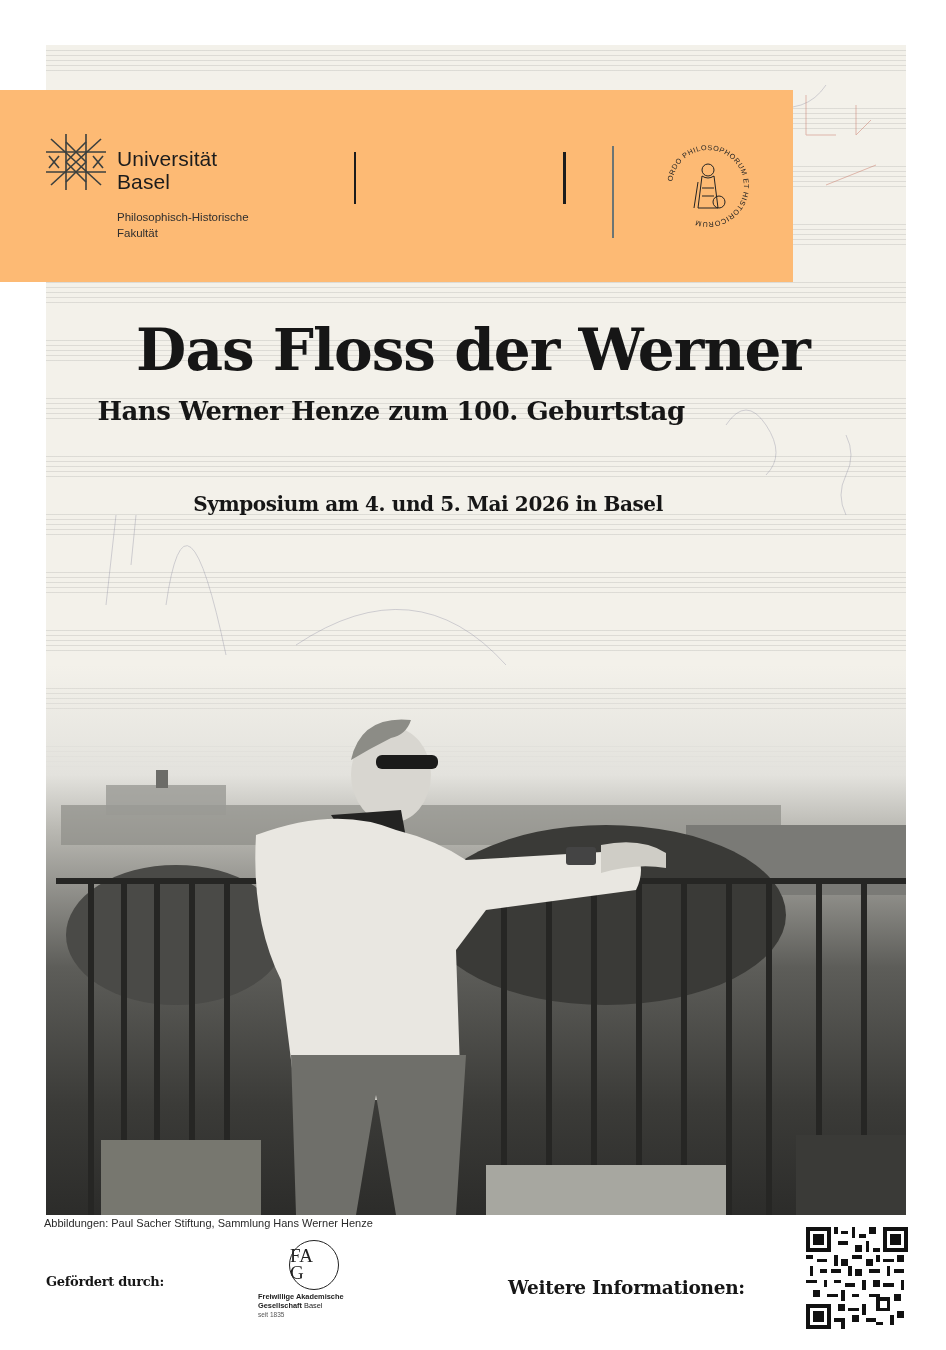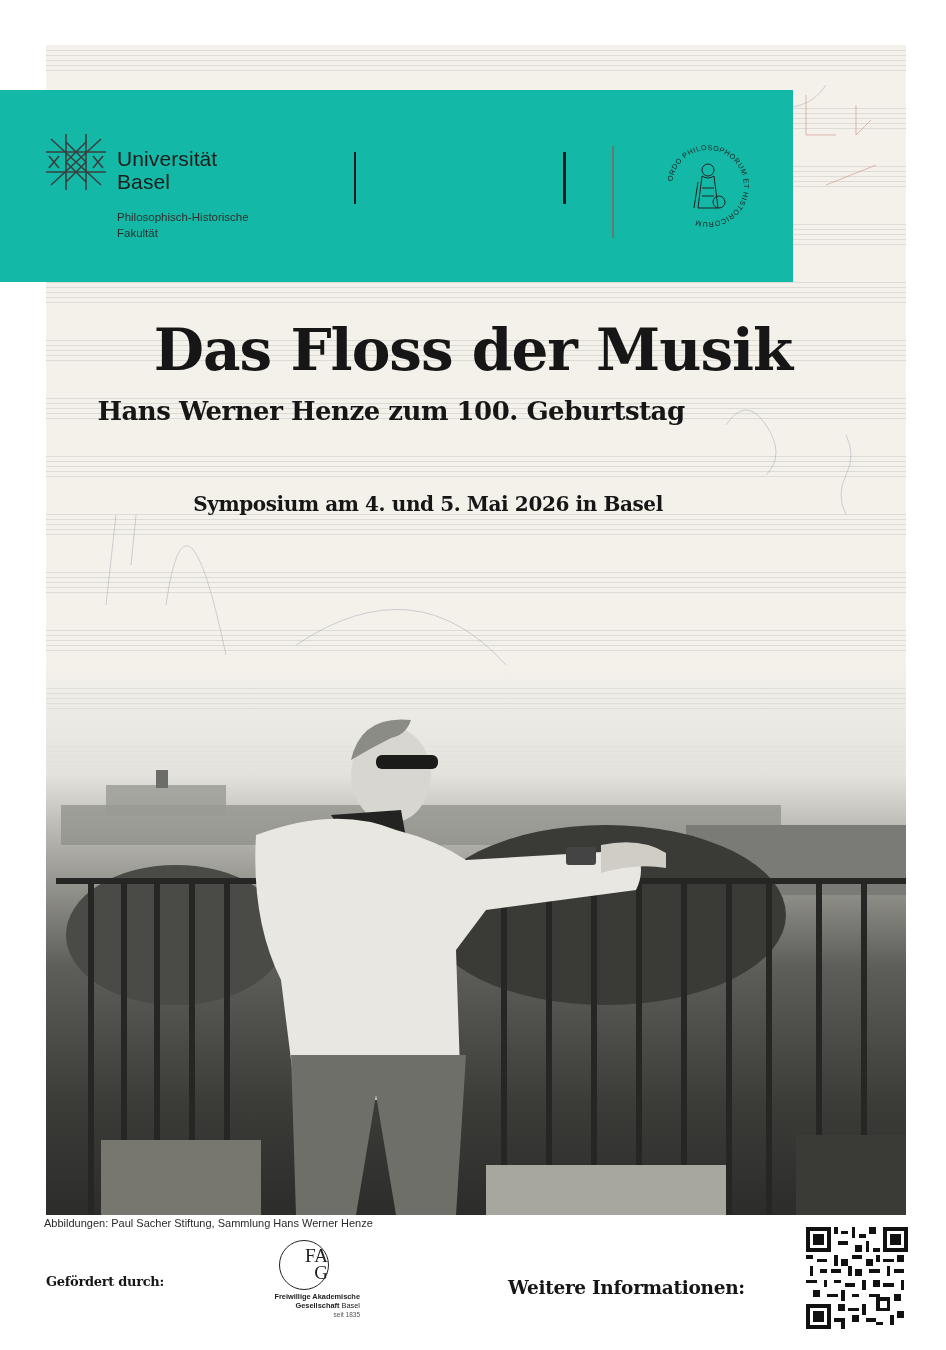--- a/index.html
+++ b/index.html
@@ -30,21 +30,21 @@
   
   .photo {
     position: absolute; left: 0; top: 620px; width: 860px; height: 550px;
     background: linear-gradient(180deg, rgba(243,241,234,0) 0%, #e3e2dd 20%, #b9b8b2 30%, #5d5d59 55%, #3b3b38 80%, #2c2c2a 100%);
   }
   .photo svg { position: absolute; left: 0; top: 0; }
 
   
   .band {
     position: absolute; left: 0; top: 90px; width: 793px; height: 192px;
-    background: #14b8a6;
+    background: #fdba74;
   }
   .unibas-logo { position: absolute; left: 46px; top: 44px; width: 60px; height: 56px; }
   .unibas-name {
     position: absolute; left: 117px; top: 57px; font-size: 21px; line-height: 23px;
     color: #1c1c1c; letter-spacing: 0.1px;
   }
   .unibas-fac {
     position: absolute; left: 117px; top: 119px; font-size: 11.5px; line-height: 16px; color: #2e2e2e;
   }
   .psf-bar1 { position: absolute; left: 354px; top: 62px; width: 2px; height: 52px; background: #1c1c1c; }
@@ -67,21 +67,21 @@
     font-family: "DejaVu Serif", serif; font-weight: bold; font-size: 26px; letter-spacing: -0.5px; color: #161616;
   }
   .date {
     position: absolute; left: 0; top: 492px; width: 856px; text-align: center;
     font-family: "DejaVu Serif", serif; font-weight: bold; font-size: 20px; letter-spacing: -0.4px; color: #161616;
   }
 
   
   .caption { position: absolute; left: 44px; top: 1217px; font-size: 11px; color: #2a2a2a; }
   .funded { position: absolute; left: 46px; top: 1274px; font-family: "DejaVu Serif", serif; font-weight: bold; font-size: 13px; color: #161616; letter-spacing: -0.3px; }
-  .fag { position: absolute; left: 248px; top: 1240px; width: 112px; height: 100px; text-align: right; }
+  .fag { position: absolute; left: 258px; top: 1240px; width: 112px; height: 100px; text-align: left; }
   .fag-circle {
     margin: 0 auto; width: 50px; height: 50px; border: 1.3px solid #222; border-radius: 50%;
     font-family: "Liberation Serif", serif; font-size: 19px; line-height: 17px; padding-top: 6px; color: #222;
   }
   .fag-l1 { font-size: 7.4px; font-weight: bold; margin-top: 3px; color: #222; line-height: 8.5px; }
   .fag-l2 { font-size: 7.4px; line-height: 8.5px; color: #222; }
   .fag-l2 b { font-weight: bold; }
   .fag-l3 { font-size: 6.5px; color: #555; line-height: 9px; }
   .moreinfo { position: absolute; left: 508px; top: 1277px; font-family: "DejaVu Serif", serif; font-weight: bold; font-size: 18.5px; color: #161616; letter-spacing: -0.3px; }
   .qr { position: absolute; left: 806px; top: 1227px; width: 102px; height: 102px; }
@@ -199,21 +199,21 @@
     <g stroke="#222" stroke-width="1" fill="none">
       <circle cx="44" cy="28" r="6"></circle>
       <path d="M38 34 q6 4 12 0 l4 32 l-20 0 z"></path>
       <path d="M34 40 l-4 26"></path>
       <circle cx="55" cy="60" r="6"></circle>
       <path d="M38 46 l12 0 M38 54 l12 0"></path>
     </g>
   </svg>
 </div>
 
-<div class="title">Das Floss der Musik</div>
+<div class="title">Das Floss der Werner</div>
 <div class="subtitle">Hans Werner Henze zum 100. Geburtstag</div>
 <div class="date">Symposium am 4. und 5. Mai 2026 in Basel</div>
 
 <div class="caption">Abbildungen: Paul Sacher Stiftung, Sammlung Hans Werner Henze</div>
 <div class="funded">Gefördert durch:</div>
 
 <div class="fag">
   <div class="fag-circle">
     <div>FA</div>
     <div>G</div>

